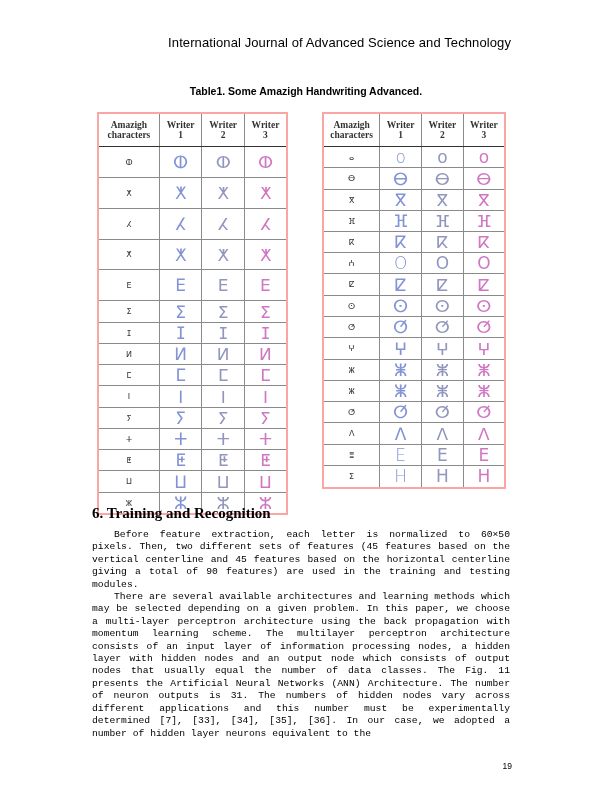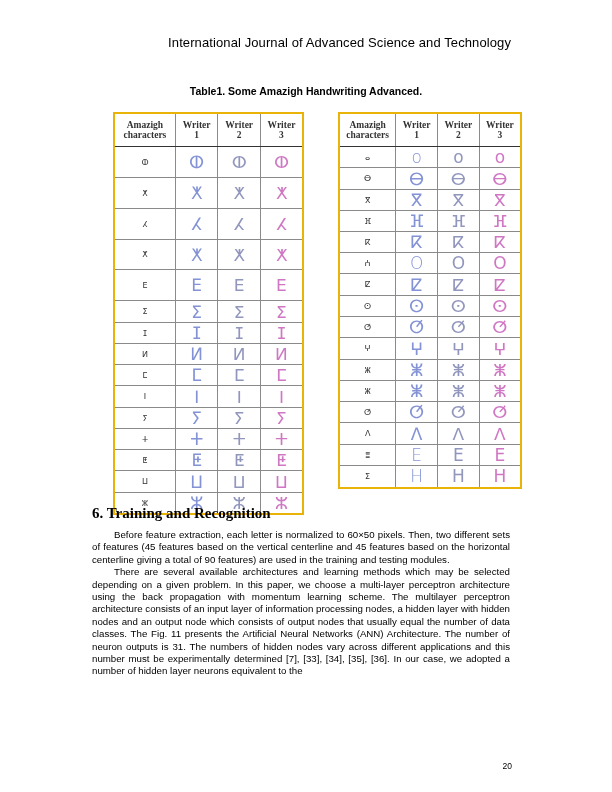--- a/index.html
+++ b/index.html
@@ -1,34 +1,34 @@
 <!DOCTYPE html>
 <html><head>
 <meta charset="utf-8">
 <style>
   html, body { margin: 0; padding: 0; background: #ffffff; }
   body { width: 612px; height: 792px; position: relative; overflow: hidden; color: #000; }
   .header { position: absolute; right: 101px; top: 37px; text-align: right; font-family: "Liberation Sans", sans-serif; font-size: 13px; line-height: 11px; letter-spacing: 0.1px; }
   .caption { position: absolute; left: 0; width: 612px; top: 85px; text-align: center; font-family: "Liberation Sans", sans-serif; font-weight: bold; font-size: 10.5px; }
   table.samples { position: absolute; border-collapse: collapse; font-family: "Liberation Serif", serif; }
   table.samples td, table.samples th { border: 1px solid #8a8a8a; text-align: center; padding: 0; overflow: hidden; }
-  table.samples { border: 2px solid #eab308; margin-left: 16px; }
+  table.samples { border: 2px solid #fca5a5; }
   table.samples th { font-size: 9.5px; font-weight: bold; color: #333; line-height: 10px; height: 32px; border-bottom: 1.5px solid #333; }
   table.samples tr.row td { border-top: 1.5px solid #333; }
   td.char { font-family: "DejaVu Sans", sans-serif; font-size: 8px; color: #333; }
   td.w1 { color: #5a6fc7; font-family: "DejaVu Sans", sans-serif; font-size: 17px; font-weight: lighter; }
   td.w2 { color: #6d73a8; font-family: "DejaVu Sans", sans-serif; font-size: 17px; }
   td.w3 { color: #c04ab0; font-family: "DejaVu Sans", sans-serif; font-size: 17px; }
   td.w1, td.w2, td.w3 { opacity: 0.75; }
   #left-table { left: 97px; top: 112px; width: 191px; }
   #right-table { left: 322px; top: 112px; width: 184px; }
   #left-table col.c0 { width: 62px; } #left-table col.cw { width: 43px; }
   #right-table col.c0 { width: 57px; } #right-table col.cw { width: 42px; }
   .section-title { position: absolute; left: 92px; top: 505px; font-family: "Liberation Serif", serif; font-weight: bold; font-size: 15px; }
-  .body-text { position: absolute; left: 92px; width: 418px; top: 529px; font-family: Liberation Sans, sans-serif; font-size: 9.7px; line-height: 12.4px; text-align: justify; }
+  .body-text { position: absolute; left: 92px; width: 418px; top: 529px; font-family: Liberation Mono, monospace; font-size: 9.7px; line-height: 12.4px; text-align: justify; }
   .body-text p { margin: 0; text-indent: 22px; }
   .page-num { position: absolute; right: 100px; top: 761px; font-family: "Liberation Sans", sans-serif; font-size: 8.5px; }
 </style>
 </head>
 <body>
 
 <div class="header">
   <div>International Journal of Advanced Science and Technology</div>
 </div>
 
@@ -258,13 +258,13 @@
     </tbody>
 </table>
 
 <div class="section-title">6. Training and Recognition</div>
 
 <div class="body-text">
   <p>Before feature extraction, each letter is normalized to 60×50 pixels. Then, two different sets of features (45 features based on the vertical centerline and 45 features based on the horizontal centerline giving a total of 90 features) are used in the training and testing modules.</p>
   <p>There are several available architectures and learning methods which may be selected depending on a given problem. In this paper, we choose a multi-layer perceptron architecture using the back propagation with momentum learning scheme. The multilayer perceptron architecture consists of an input layer of information processing nodes, a hidden layer with hidden nodes and an output node which consists of output nodes that usually equal the number of data classes. The Fig. 11 presents the Artificial Neural Networks (ANN) Architecture. The number of neuron outputs is 31. The numbers of hidden nodes vary across different applications and this number must be experimentally determined [7], [33], [34], [35], [36]. In our case, we adopted a number of hidden layer neurons equivalent to the</p>
 </div>
 
-<div class="page-num">20</div>
+<div class="page-num">19</div>
 
 </body></html>

